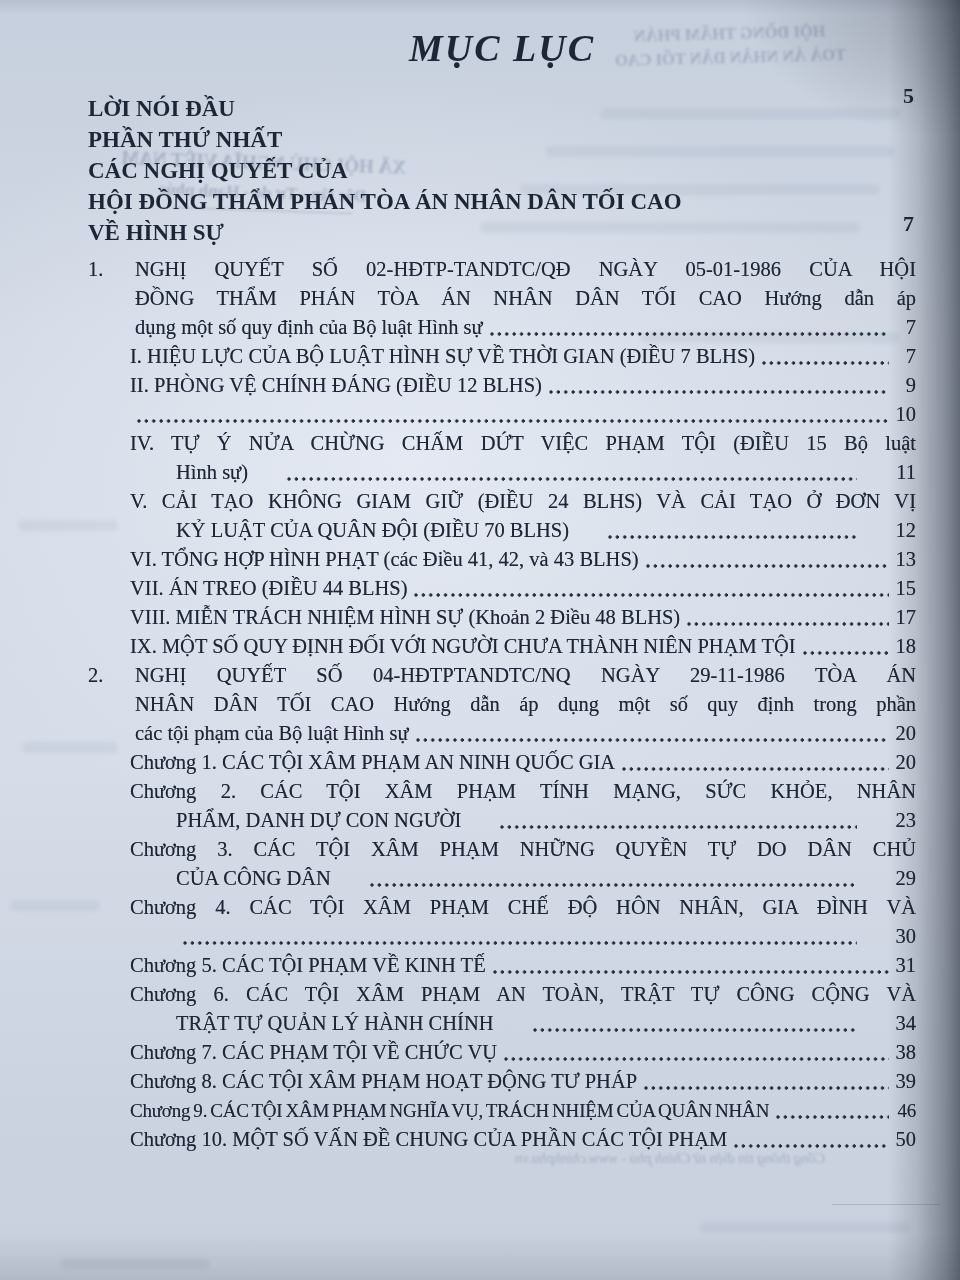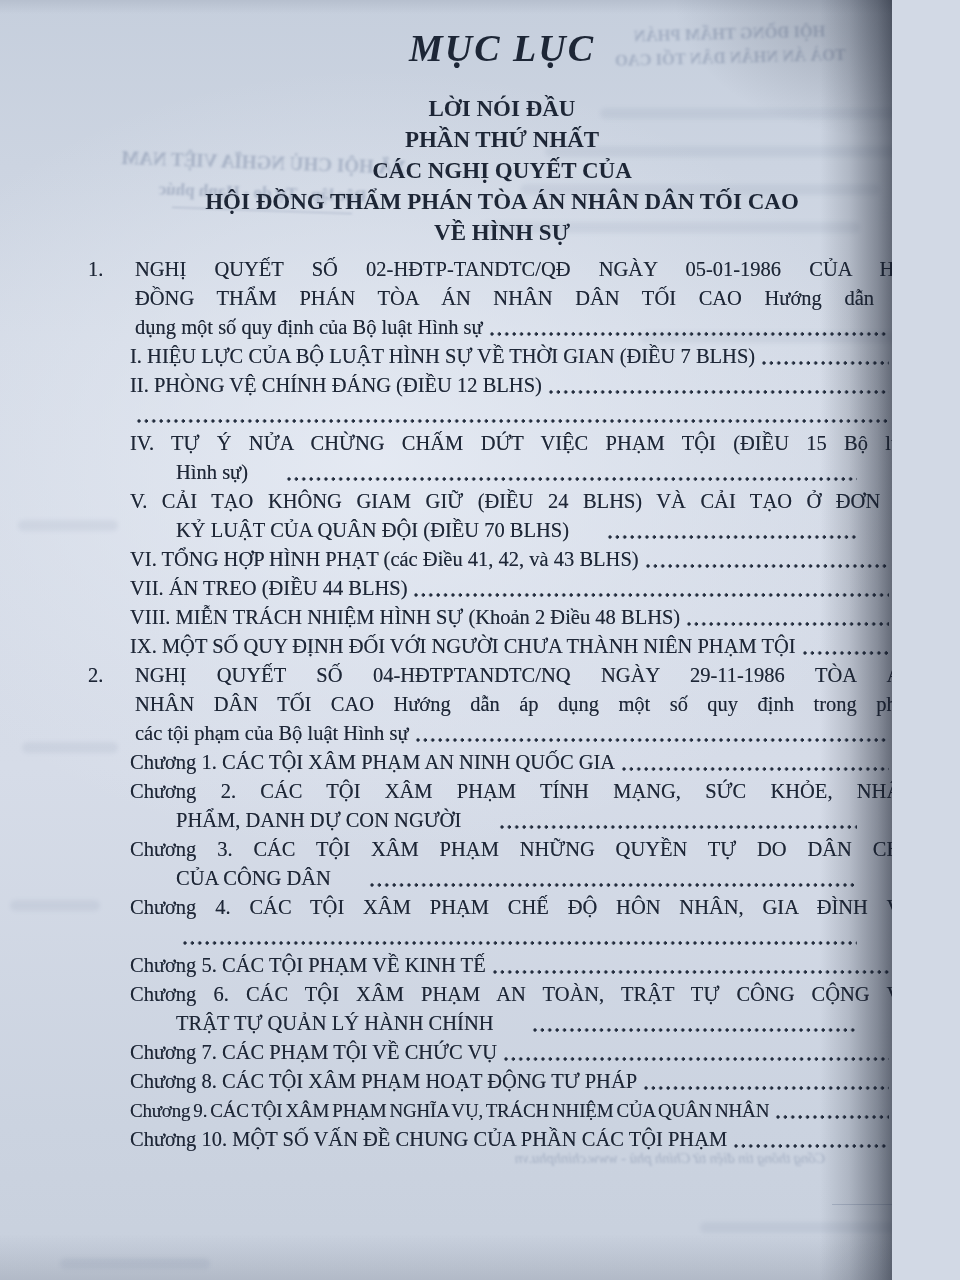--- a/index.html
+++ b/index.html
@@ -2,21 +2,21 @@
 <html><head>
 <meta charset="utf-8">
 <style>
   html,body{margin:0;padding:0;}
   body{
     width:960px;height:1280px;overflow:hidden;
     font-family:"Liberation Serif","DejaVu Serif",serif;
     background:#d2d9e5;
   }
   .page{
-    position:relative;width:892px;height:1280px;overflow:hidden;
+    position:relative;width:960px;height:1280px;overflow:hidden;
     color:#1d2636;
     background:
       radial-gradient(ellipse 760px 560px at 42% 36%, rgba(230,235,244,.9) 0%, rgba(230,235,244,0) 70%),
       linear-gradient(180deg,#c6cfdd 0%,#d2d9e5 26%,#d6dce8 60%,#cbd3e0 88%,#c8d0dd 100%);
   }
   
   .edge-right{position:absolute;top:0;right:0;width:72px;height:100%;
     background:linear-gradient(to right, rgba(30,36,50,0) 0%, rgba(30,36,50,.16) 40%, rgba(26,32,46,.42) 80%, rgba(20,26,40,.58) 100%);}
   .edge-corner{position:absolute;top:0;right:0;width:220px;height:140px;
     background:radial-gradient(ellipse at 100% 0%, rgba(28,34,48,.28) 0%, rgba(28,34,48,0) 70%);}
@@ -34,21 +34,21 @@
   .bl-right{left:565px;top:22px;width:330px;font-size:16.5px;line-height:24px;opacity:.5;transform:scaleX(-1) rotate(1.5deg);}
   .bl-footer{left:430px;top:1150px;width:480px;font-size:14.5px;font-style:italic;font-weight:normal;opacity:.5;}
   .smudge{position:absolute;height:11px;border-radius:6px;background:#6b7a96;opacity:.10;filter:blur(2.2px);pointer-events:none;}
   .rule-bleed{position:absolute;left:832px;top:1204px;width:108px;border-top:1.6px solid #7f8da8;opacity:.4;filter:blur(.6px);}
 
   
   .content{position:absolute;left:88px;top:18px;width:828px;}
   .title{margin:8px 0 0;text-align:center;font-size:38px;line-height:44px;
     font-weight:bold;font-style:italic;letter-spacing:2px;}
   .front{margin-top:23px;}
-  .front-row{position:relative;text-align:center;font-weight:bold;font-size:23px;line-height:31px;font-family:Liberation Serif, serif;}
+  .front-row{position:relative;font-weight:bold;font-size:23px;line-height:31px;font-family:Liberation Serif, serif;}
   .front-page{position:absolute;right:2px;top:-13px;font-size:22px;}
   .front-row:last-child .front-page{top:-9px;}
 
   .toc{margin-top:7px;}
   .row{display:flex;align-items:baseline;font-size:20.5px;line-height:29px;
     text-shadow:0 0 .4px rgba(29,38,54,.55);}
   .row .n{flex:0 0 47px;}
   .row.numcont{padding-left:47px;}
   .row.sub{padding-left:42px;}
   .row.cont{padding-left:88px;gap:32px;}

